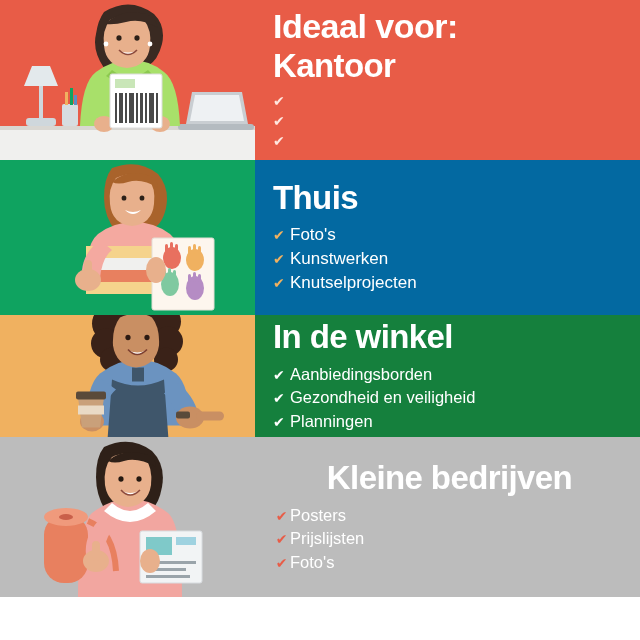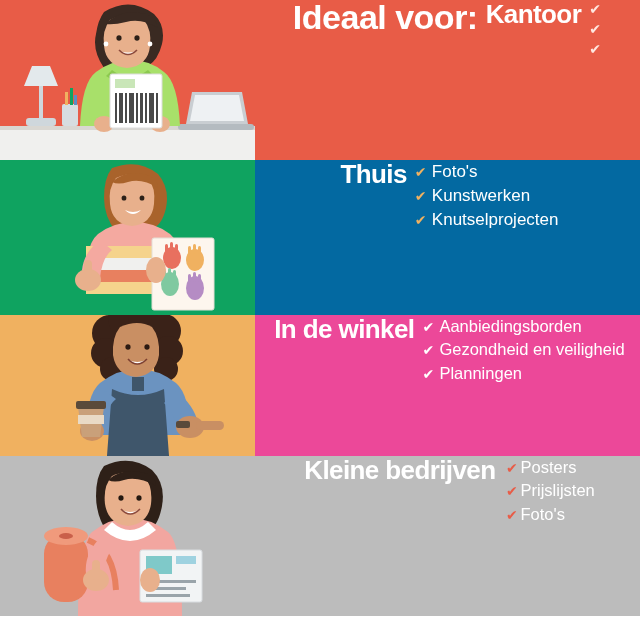--- a/index.html
+++ b/index.html
@@ -21,50 +21,50 @@
   .band {
     position: relative;
     width: 100%;
     box-sizing: border-box;
     overflow: hidden;
     display: flex;
     align-items: stretch;
   }
   .band-office   { height: 160px; background: #e85c47; }
   .band-home     { height: 155px; background: #0369a1; }
-  .band-store    { height: 141px; background: #ec4899; justify-content: space-between; }
+  .band-store    { height: 122px; background: #15803d; justify-content: space-between; }
   .band-business { height: 160px; background: #bcbcbc; text-align: center; }
 
   
   .photo {
     position: relative;
     width: 255px;
     flex: 0 0 255px;
   }
   .photo svg { display: block; width: 100%; height: 100%; }
 
   
   .text-col {
     flex: 1 1 auto;
     padding: 0 14px 0 10px;
     display: flex;
-    flex-direction: row;
+    flex-direction: column;
     justify-content: center;
     color: #ffffff;
   }
   .headline-top {
     font-size: 34px;
     font-weight: bold;
     letter-spacing: -0.5px;
     line-height: 1.05;
     margin: 0 0 4px 8px;
     color: #ffffff;
   }
   .band-title {
-    font-size: 26px;
+    font-size: 33px;
     font-weight: bold;
     letter-spacing: -0.6px;
     line-height: 1.08;
     margin: 0 0 8px 8px;
     color: #ffffff;
   }
   .band-office .band-title,
   .band-office .headline-top { color: #ffffff; }
   .band-home .band-title { color: #ffffff; }
   .band-store .band-title { color: #ffffff; }

